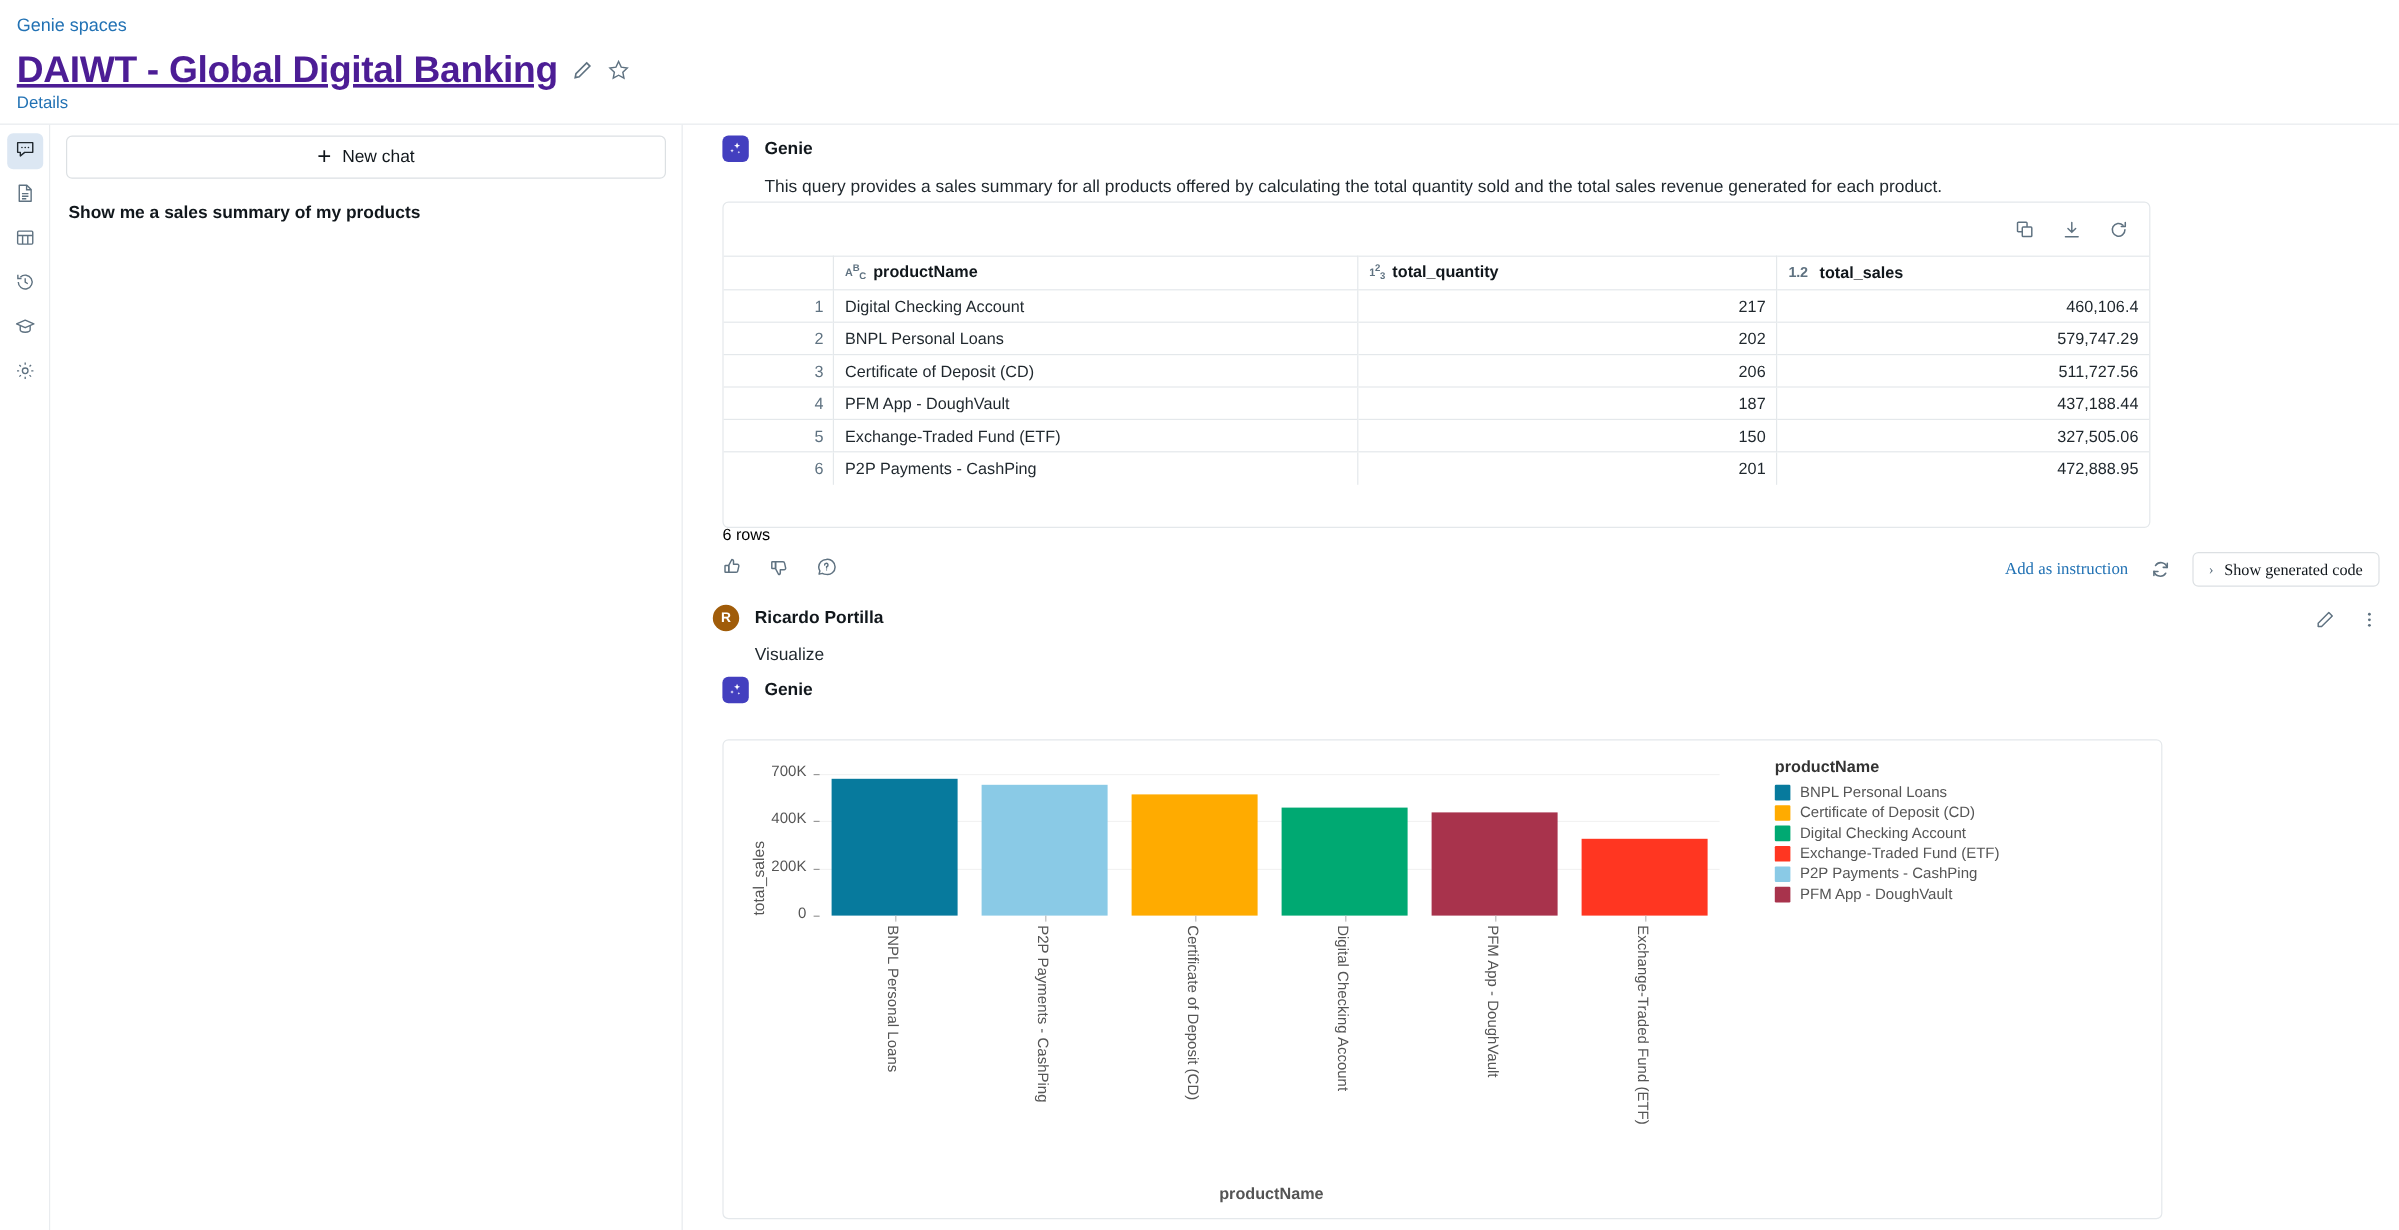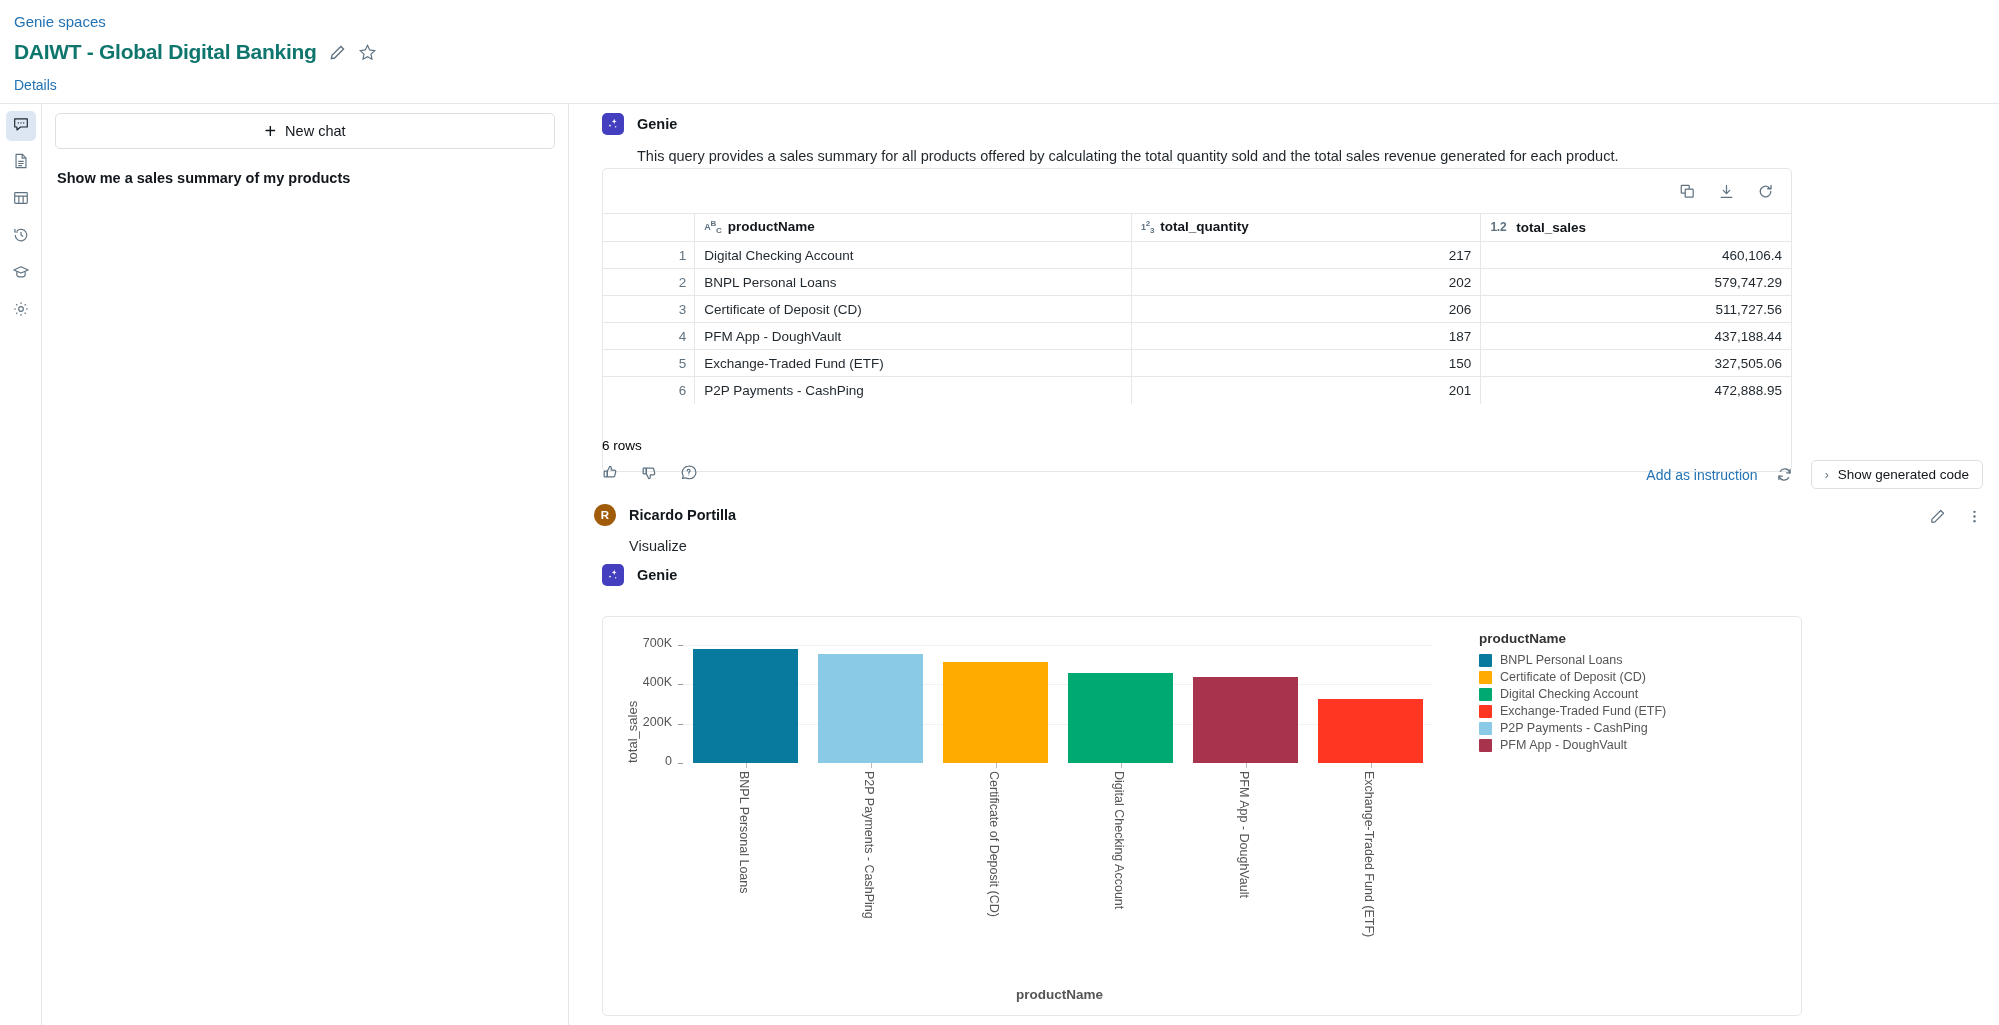--- a/index.html
+++ b/index.html
@@ -15,21 +15,21 @@
   #app { position: relative; width: 1999px; height: 1025px; border-radius: 28px; }
 
   .breadcrumb {
     position: absolute; left: 14px; top: 13px;
     font-size: 15px; color: #2272B4; cursor: pointer;
   }
   .title-row {
     position: absolute; left: 14px; top: 40px;
     display: flex; align-items: center; gap: 12px;
   }
-  .page-title { font-size: 21px; font-weight: 700; letter-spacing: -0.3px; color: #0f766e; }
+  .page-title { font-size: 31px; font-weight: 700; letter-spacing: -0.3px; color: #4c1d95; text-decoration: underline; }
   .title-icon { color: #5F7281; display: flex; align-items: center; cursor: pointer; }
   .details-link {
     position: absolute; left: 14px; top: 77px;
     font-size: 14px; color: #2272B4; cursor: pointer;
   }
   .header-divider {
     position: absolute; left: 0; top: 103px; width: 1999px; height: 1px; background: #E4E8EB;
   }
 
   
@@ -118,21 +118,21 @@
   }
   .type-icon sup { font-size: 8px; }
   .type-icon sub { font-size: 8px; }
   .type-icon.dec { font-size: 12px; color: #5F7281; }
 
   .rows-count { font-size: 13.5px; color: #000000; }
 
   .feedback-row { display: flex; align-items: center; gap: 22px; color: #5F7281; }
   .fb-icon { cursor: pointer; display: flex; align-items: center; }
 
-  .action-row { display: flex; align-items: center; gap: 18px; }
+  .action-row { display: flex; align-items: center; gap: 18px; font-family: Liberation Serif, serif; }
   .link-action { font-size: 14px; color: #2272B4; cursor: pointer; }
   .ghost-icon { color: #5F7281; cursor: pointer; display: flex; align-items: center; }
   .code-btn {
     height: 29px; border: 1px solid #DCE0E3; border-radius: 5px; background: #fff;
     display: flex; align-items: center; gap: 9px; padding: 0 13px;
     font-size: 13.5px; color: #11171C; cursor: pointer; font-family: inherit;
   }
   .code-btn .chev { color: #5F7281; font-size: 12px; }
 
   .msg-actions { position: absolute; display: flex; align-items: center; gap: 20px; color: #5F7281; }
@@ -261,21 +261,21 @@
             <path d="M9.4 2.1l.85 2.05 2.05.85-2.05.85-.85 2.05-.85-2.05L6.5 5l2.05-.85z"></path>
             <path d="M4.6 8.2l.5 1.2 1.2.5-1.2.5-.5 1.2-.5-1.2-1.2-.5 1.2-.5z"></path>
             <path d="M11.1 10.0l.36.86.86.36-.86.36-.36.86-.36-.86-.86-.36.86-.36z"></path>
           </svg>
         </span>
         <span class="msg-author">Genie</span>
       </div>
       <div class="msg-text" style="margin-top:11px; margin-left:35px; width:1060px;">This query provides a sales summary for all products offered by calculating the total quantity sold and the total sales revenue generated for each product.</div>
     </div>
 
-    <div class="result-card" style="left:33px; top:64px; width:1190px; height:304px; position:absolute;">
+    <div class="result-card" style="left:33px; top:64px; width:1190px; height:272px; position:absolute;">
       <div class="card-toolbar">
         <span class="tb-icon">
           <svg width="17" height="17" viewBox="0 0 18 18" fill="none" stroke="currentColor" stroke-width="1.3">
             <rect x="2.4" y="2.4" width="8.4" height="8.4" rx="0.8"></rect>
             <rect x="6.6" y="6.6" width="8.4" height="8.4" rx="0.8" fill="#fff"></rect>
           </svg>
         </span>
         <span class="tb-icon">
           <svg width="17" height="17" viewBox="0 0 18 18" fill="none" stroke="currentColor" stroke-width="1.3">
             <path d="M9 2.6v8.3M5.6 7.8 9 11.2l3.4-3.4M3.4 15.1h11.2" stroke-linecap="round"></path>

